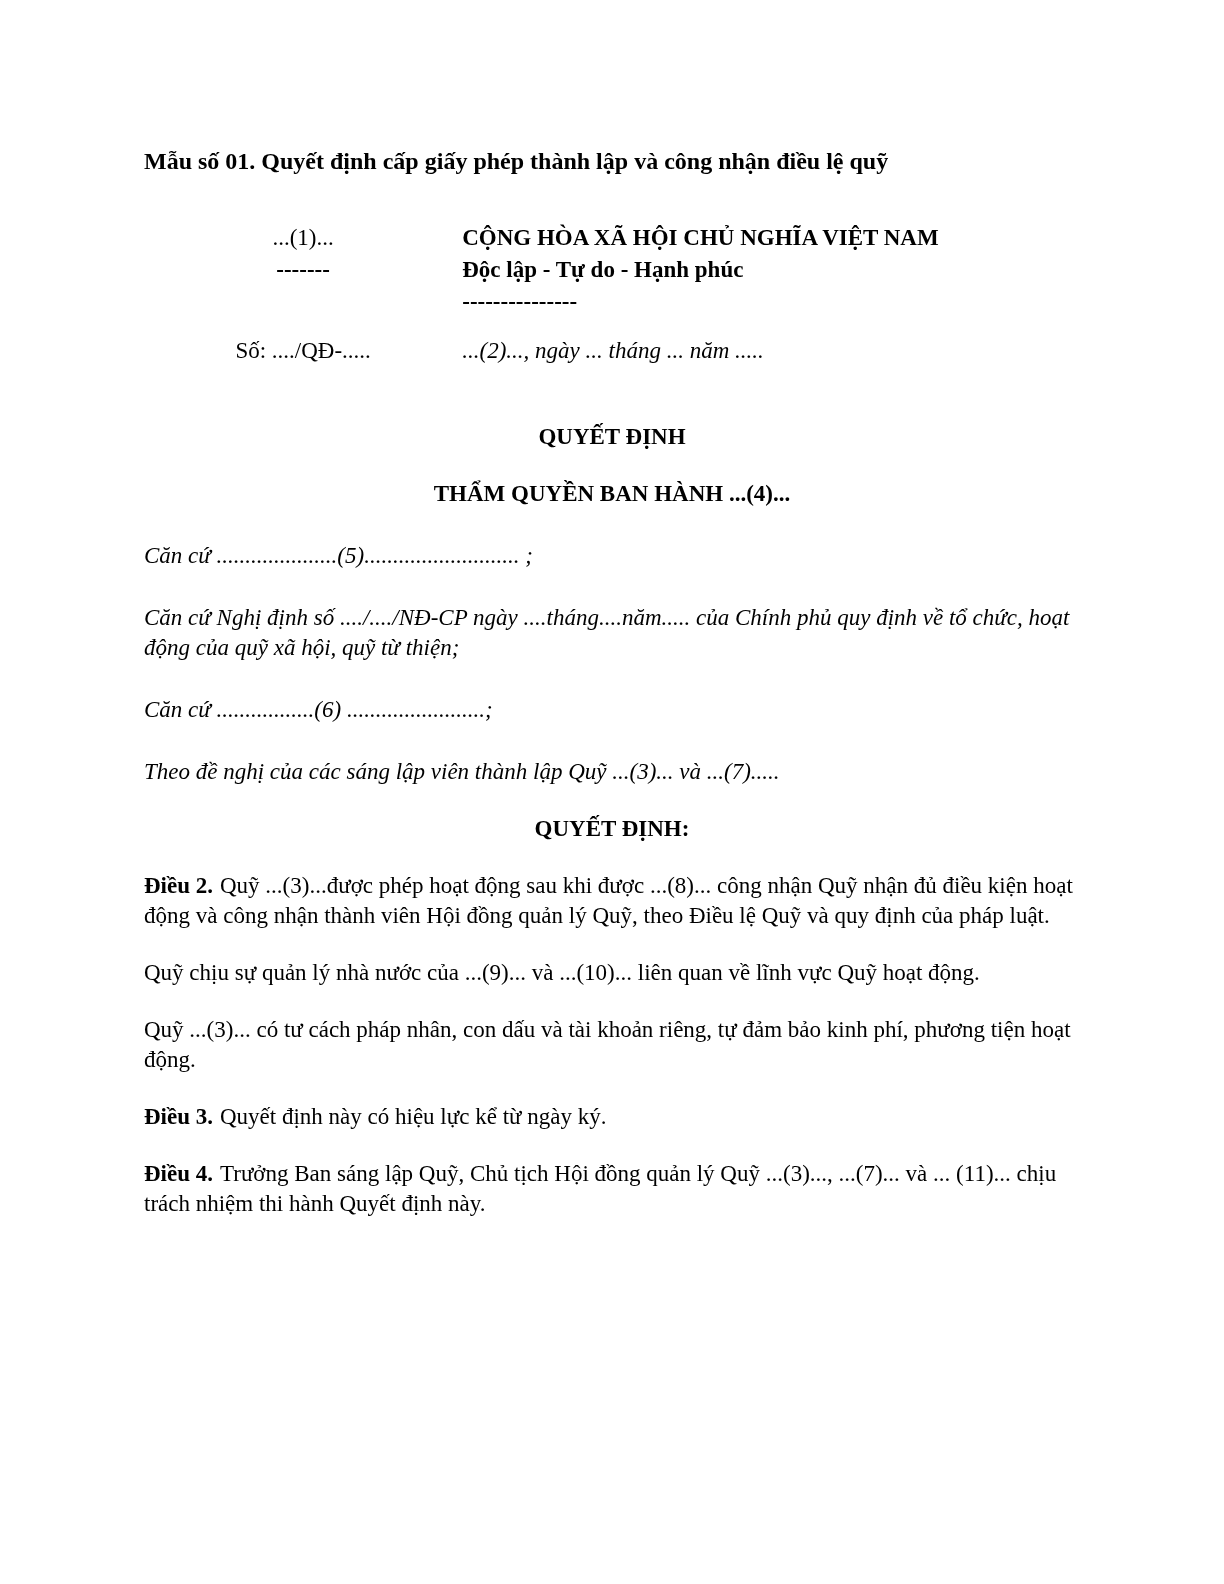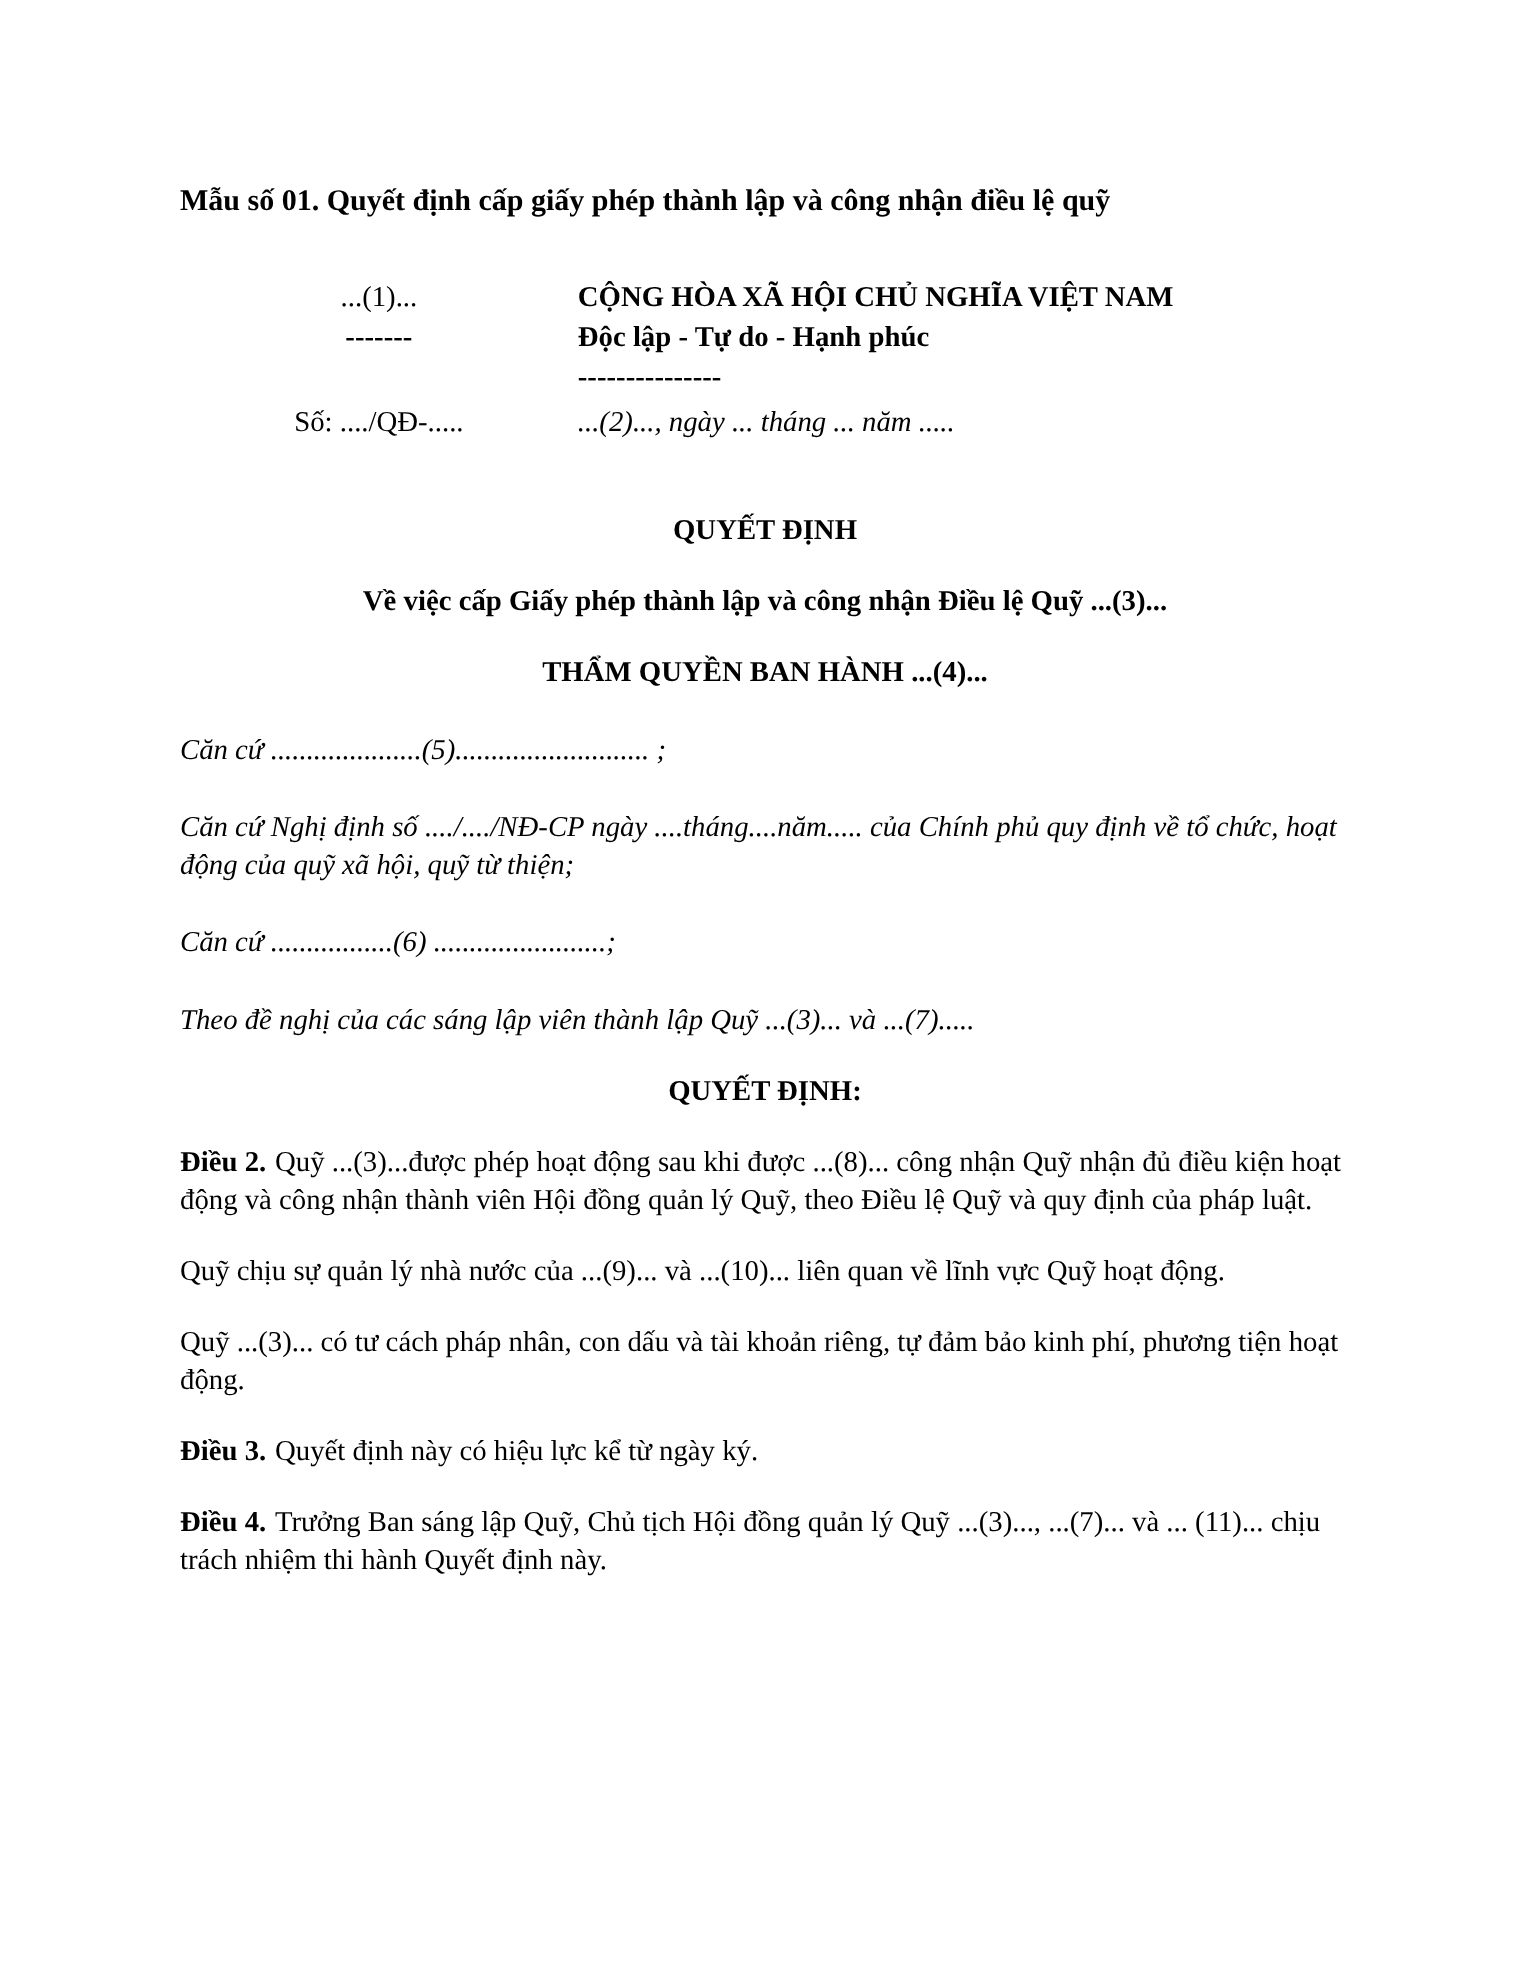--- a/index.html
+++ b/index.html
@@ -29,21 +29,21 @@
   .center { text-align: center; }
 
   .doc-title {
     font-weight: bold;
     font-size: 24px;
     margin-bottom: 46px;
   }
 
   .header { margin-bottom: 55px; }
   .hrow { display: flex; }
-  .hrow2 { margin-top: 4px; }
+  .hrow2 { margin-top: 17px; }
   .hcol-left  { width: 34%; text-align: center; }
   .hcol-right { width: 66%; text-align: left; }
   .header p { margin: 0; line-height: 32px; }
 
   .headings p { margin-bottom: 27px; }
 
   .art-label { font-weight: bold; margin-right: 7px; }
   .art-label:empty { margin-right: 0; }
 </style>
 </head>
@@ -70,21 +70,20 @@
         <p>Số: ..../QĐ-.....</p>
       </div>
       <div class="hcol-right">
         <p class="italic">...(2)..., ngày ... tháng ... năm .....</p>
       </div>
     </div>
   </div>
 
   <div class="headings">
     <p class="center bold">QUYẾT ĐỊNH</p>
-    <p class="center bold">Về việc cấp Giấy phép thành lập và công nhận Điều lệ Quỹ ...(3)...</p>
     <p class="center bold">THẨM QUYỀN BAN HÀNH ...(4)...</p>
   </div>
 
   <div class="preamble-block">
     <p class="italic">Căn cứ .....................(5)........................... ;</p>
     <p class="italic">Căn cứ Nghị định số ..../..../NĐ-CP ngày ....tháng....năm..... của Chính phủ quy định về tổ chức, hoạt động của quỹ xã hội, quỹ từ thiện;</p>
     <p class="italic">Căn cứ .................(6) ........................;</p>
     <p class="italic">Theo đề nghị của các sáng lập viên thành lập Quỹ ...(3)... và ...(7).....</p>
   </div>
 

